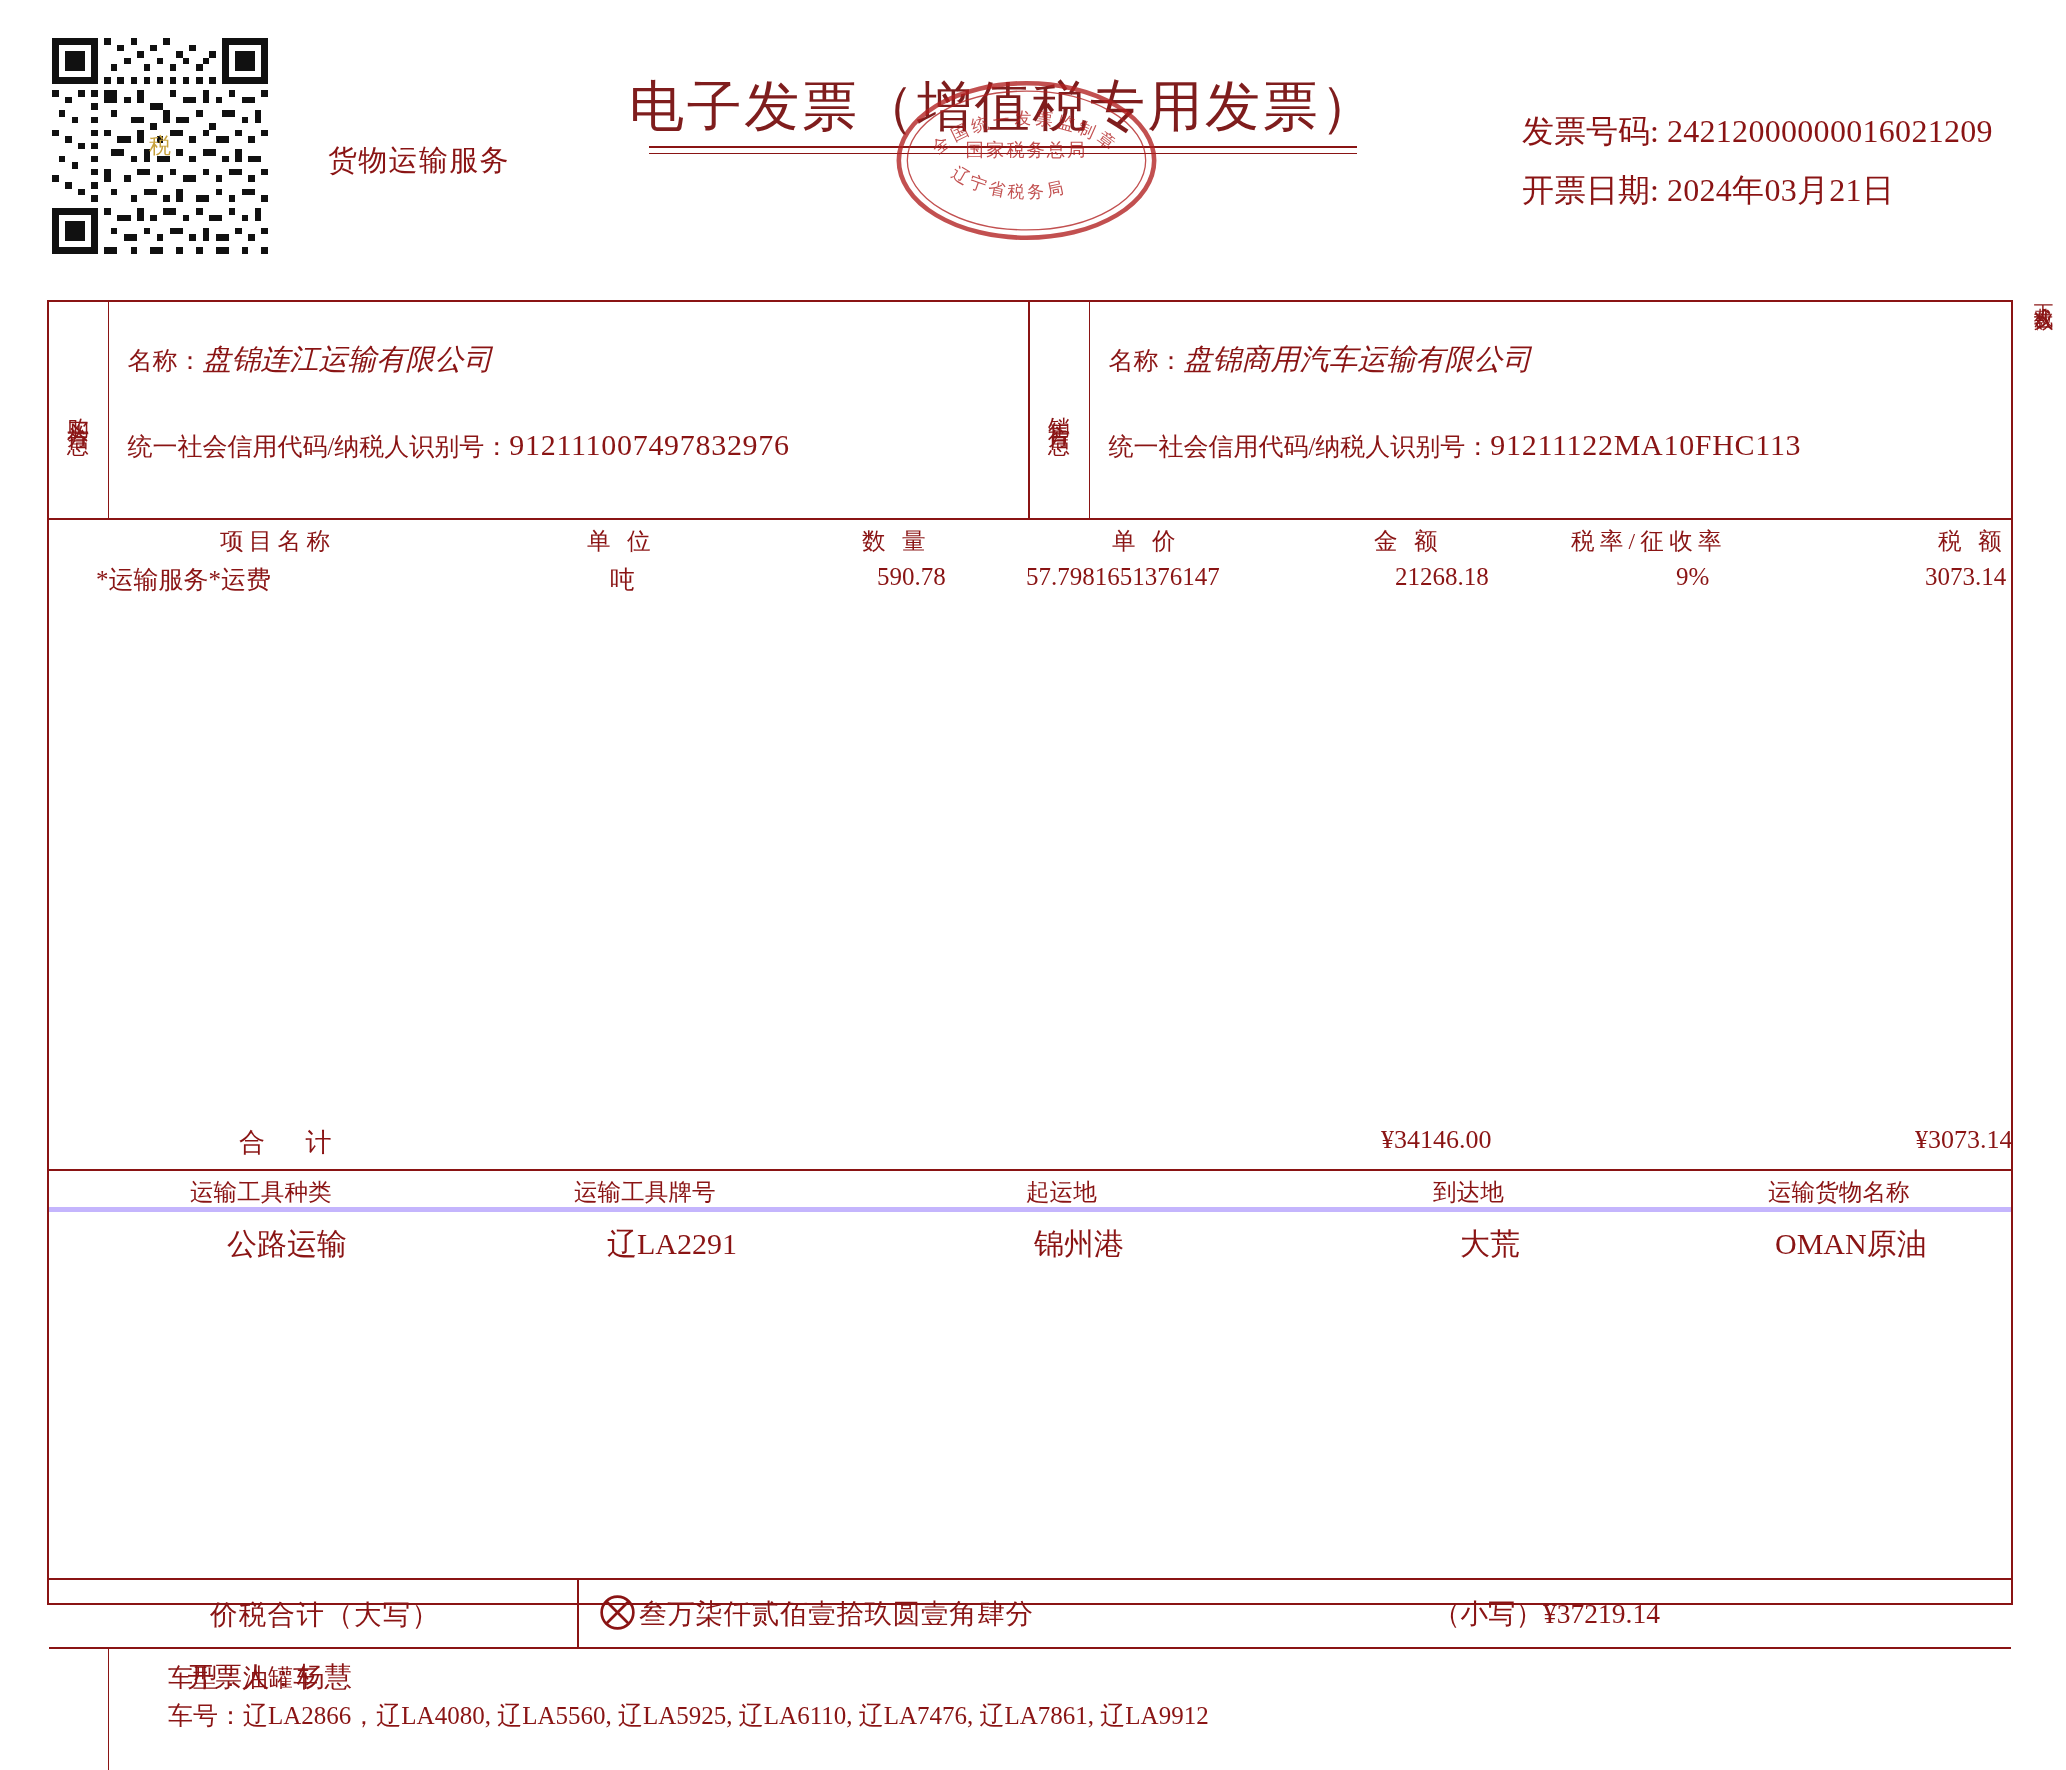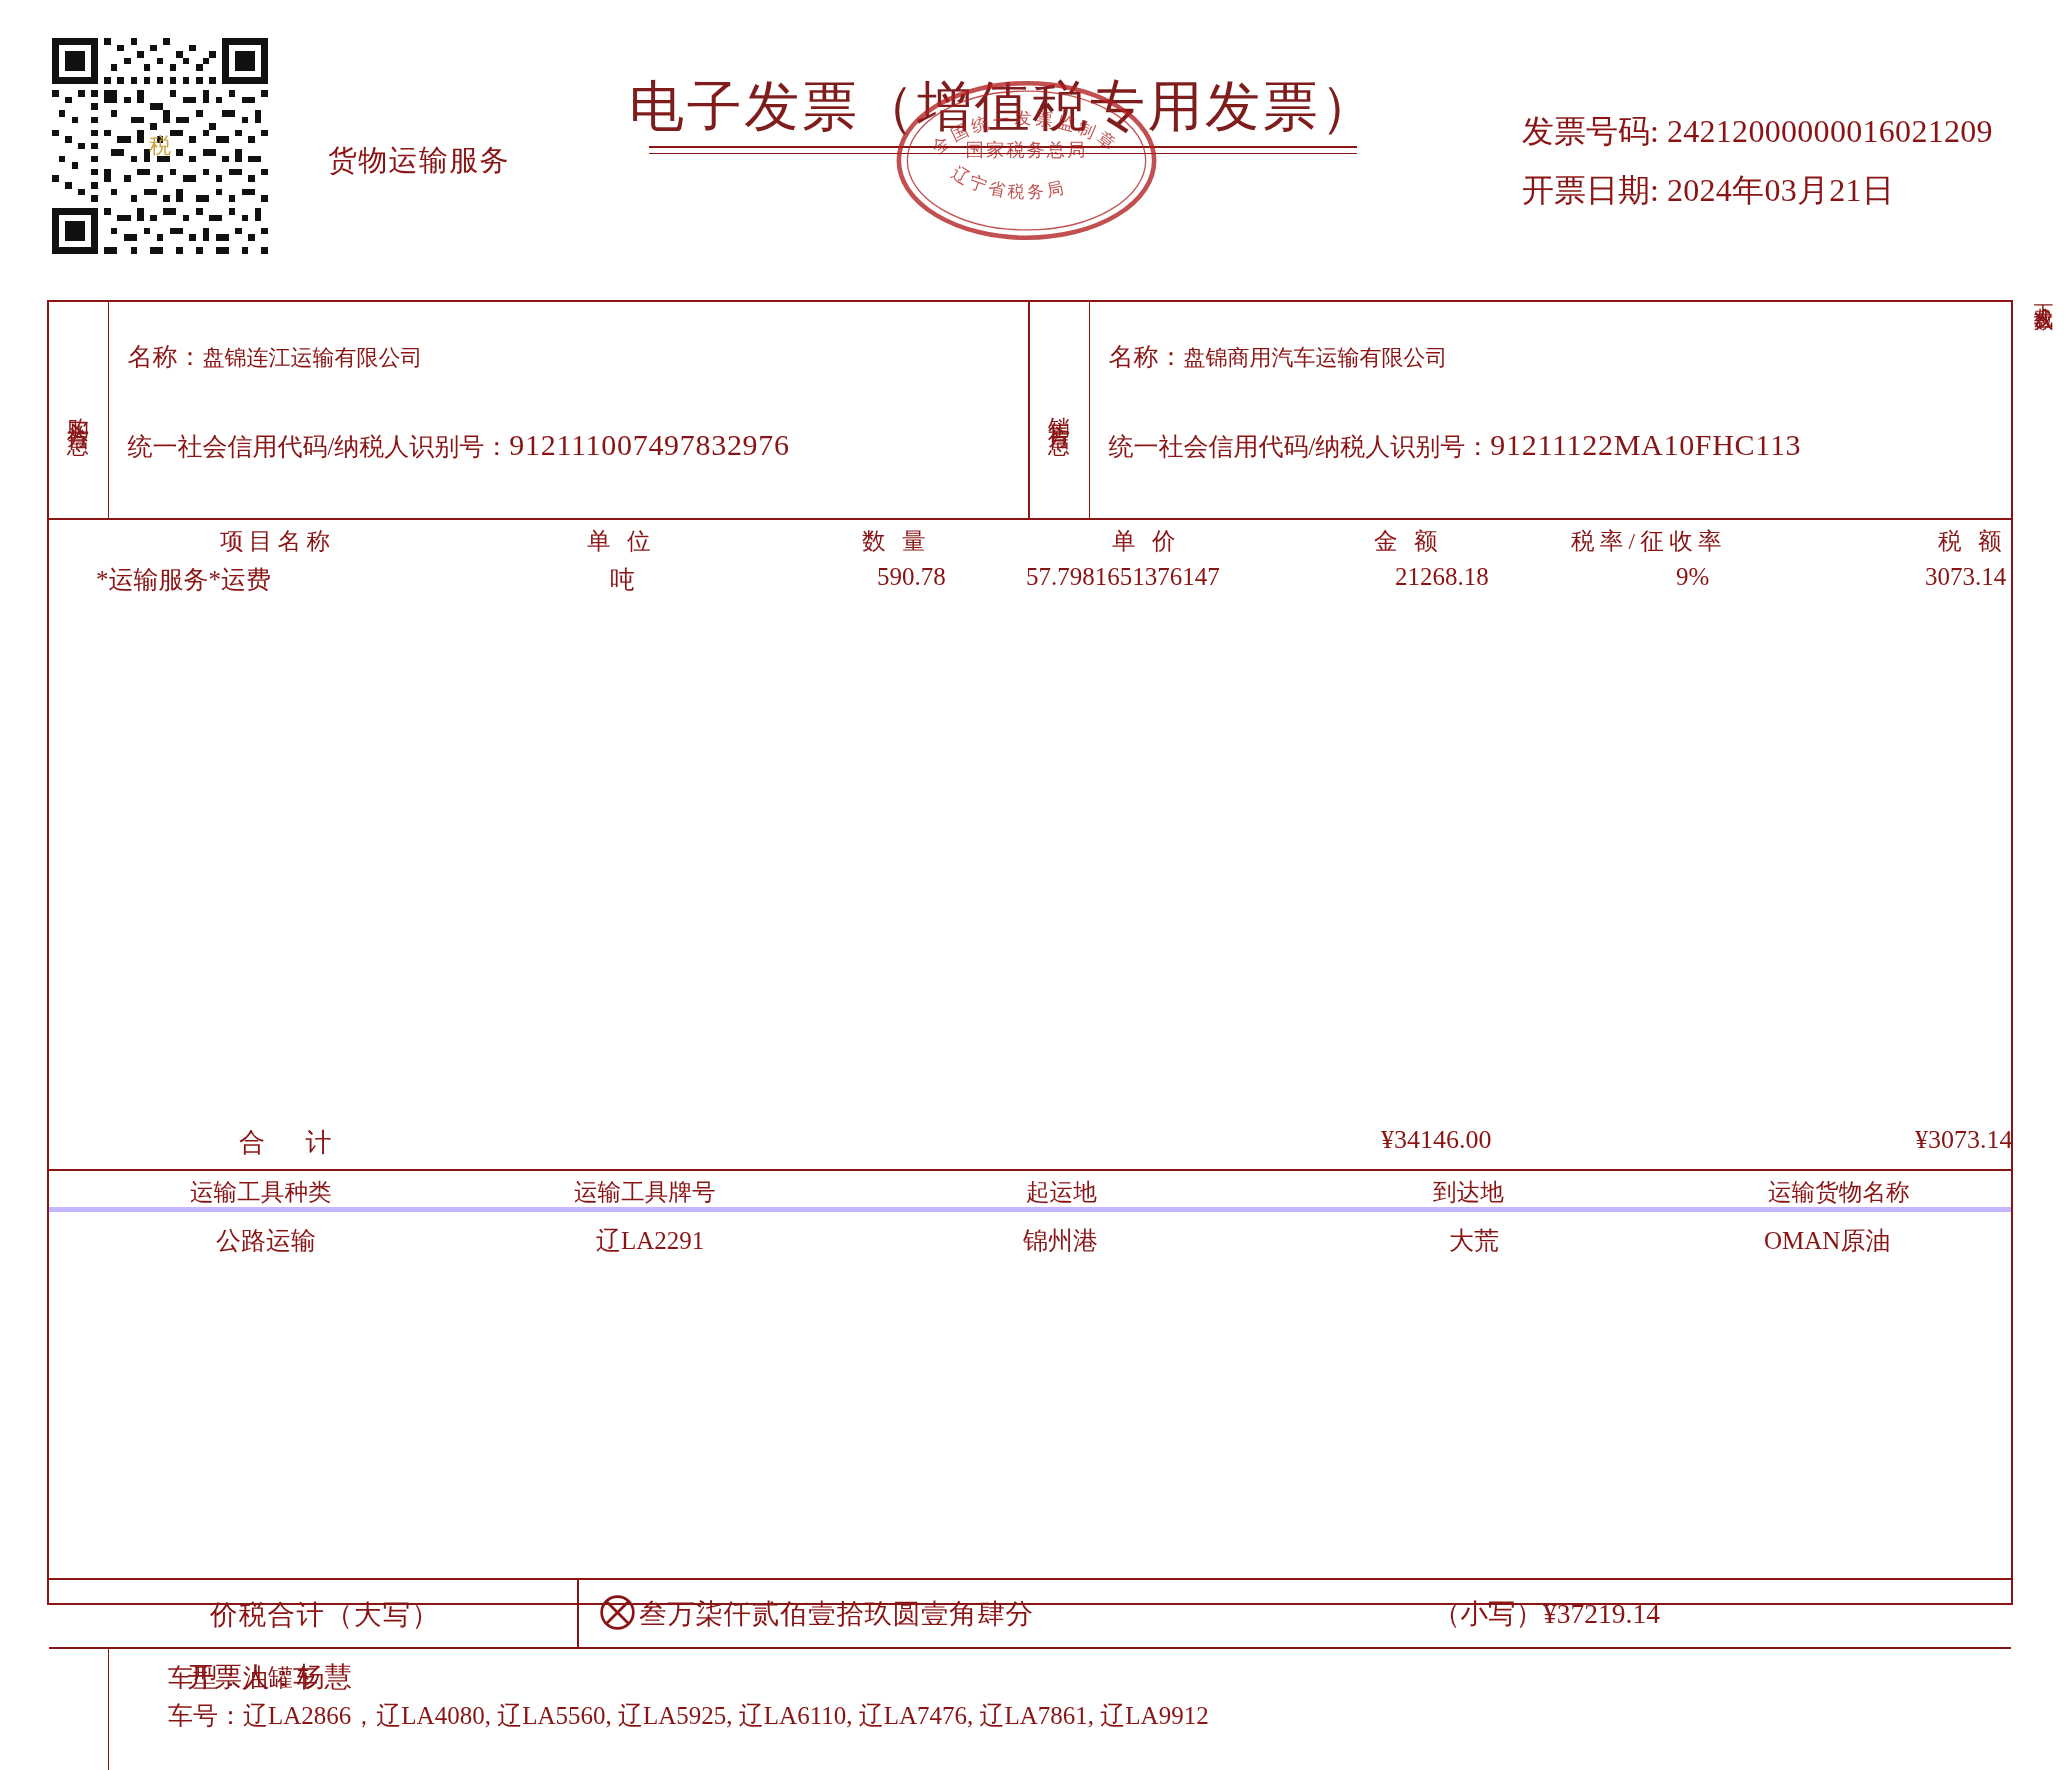--- a/index.html
+++ b/index.html
@@ -160,21 +160,21 @@
   }
   .party-row {
     position: absolute;
     left: 18.4px;
     white-space: nowrap;
     font-size: 26px;
   }
   .party-row.name { top: 38px; }
   .party-row.tax { top: 126px; }
   .party-row .lbl { font-size: 25px; }
-  .party-row .val-name { font-size: 22px; }
+  .party-row .val-name { font-size: 29px; font-style: italic; }
   .party-row .val-tax {
     font-size: 30px;
     letter-spacing: 0.7px;
     font-family: "Liberation Serif", serif;
   }
 
   
   .items-head {
     position: absolute;
     left: 0;
@@ -248,25 +248,25 @@
   }
   .trans-head .c { position: absolute; top: 5.2px; white-space: nowrap; }
   .t-col1 { left: 141px; }
   .t-col2 { left: 525px; }
   .t-col3 { left: 977px; }
   .t-col4 { left: 1384px; }
   .t-col5 { left: 1719px; text-align: right; }
 
   .trans-row {
     position: absolute;
-    left: 3px;
+    left: 14px;
     top: 922px;
     width: 100%;
     height: 39px;
-    font-size: 25px;
+    font-size: 30px;
     text-align: center;
   }
   .trans-row .c { position: absolute; top: 0; white-space: nowrap; }
   .r-col1 { left: 164px; }
   .r-col2 { left: 544px; }
   .r-col3 { left: 971px; }
   .r-col4 { left: 1397px; }
   .r-col5 { left: 1712px; }
 
   

